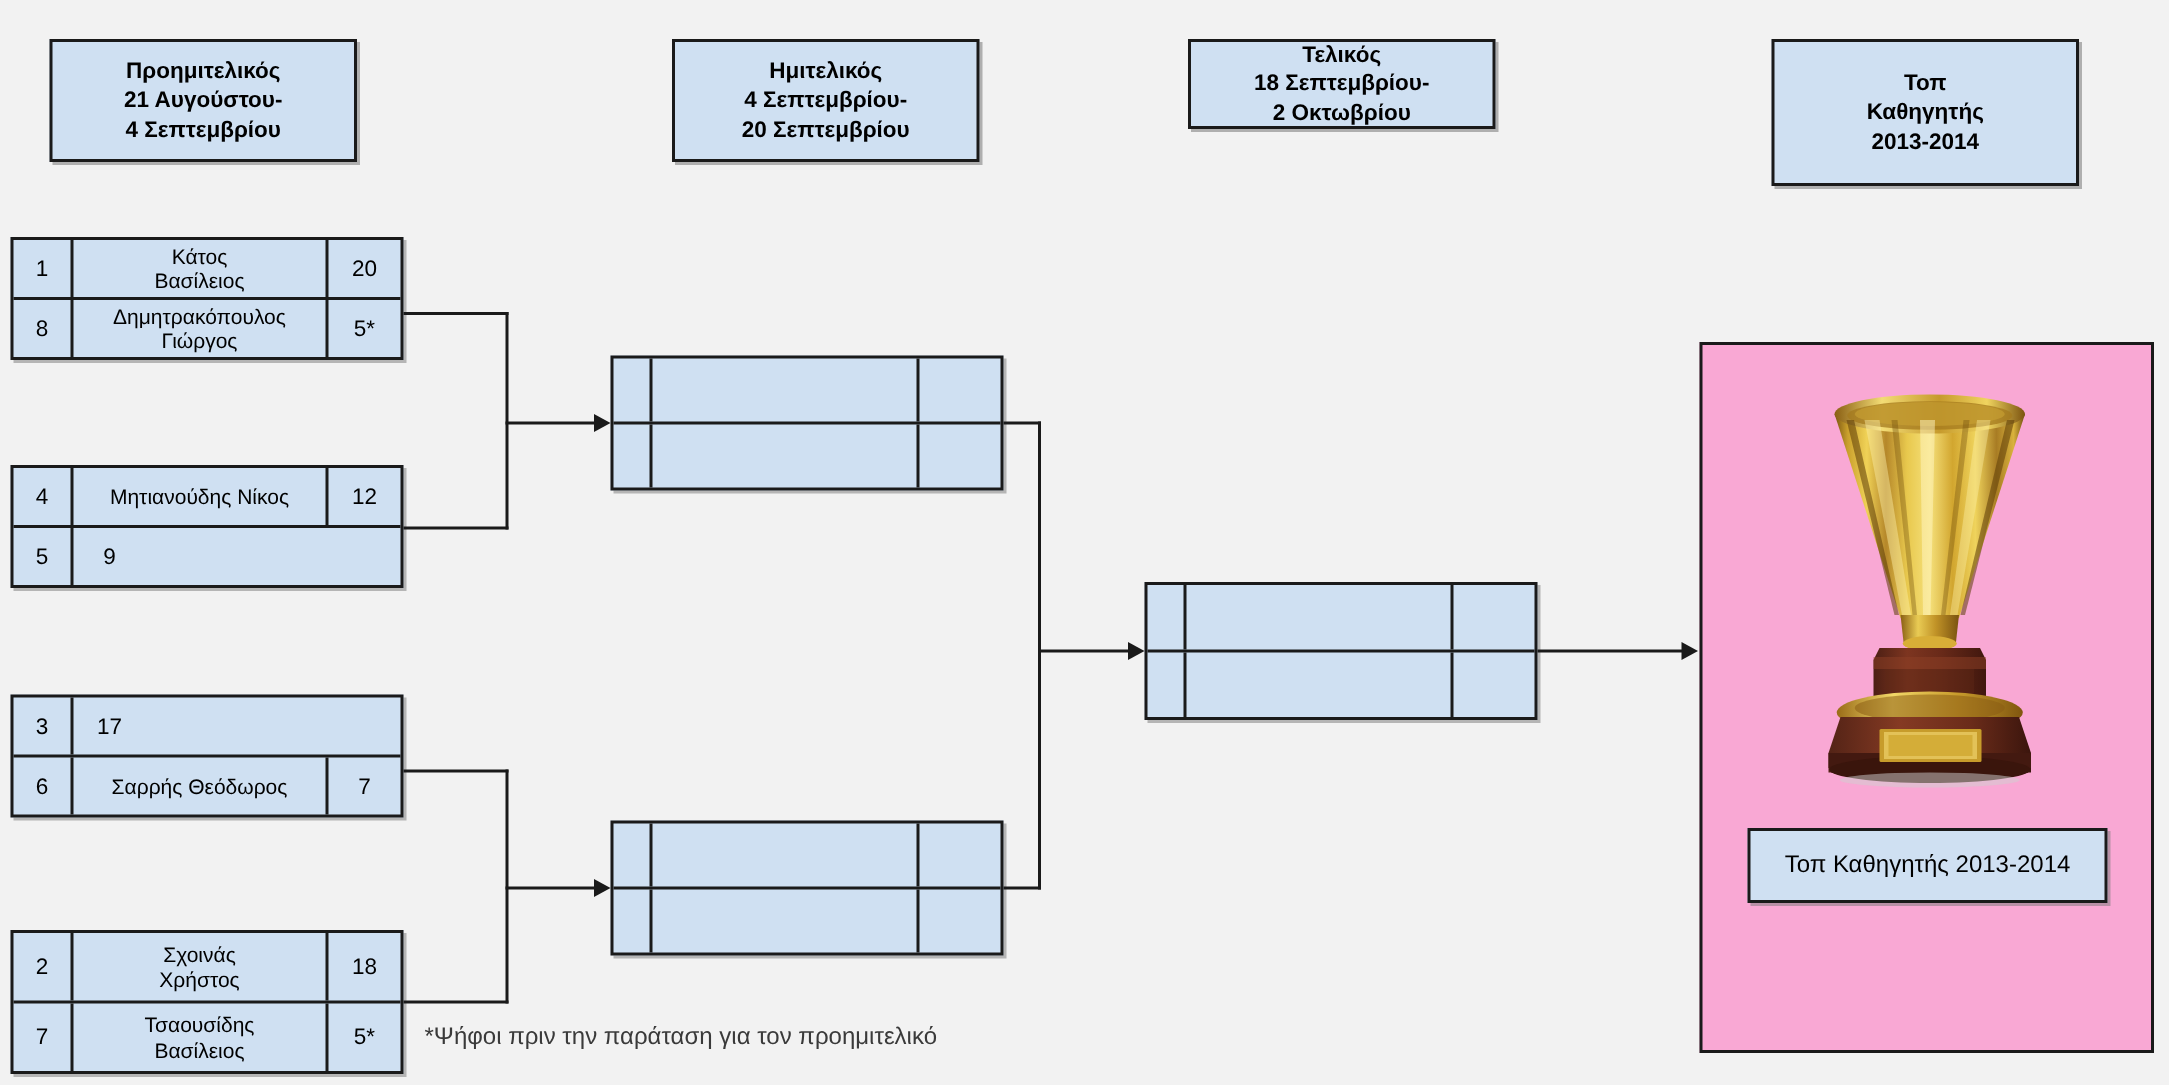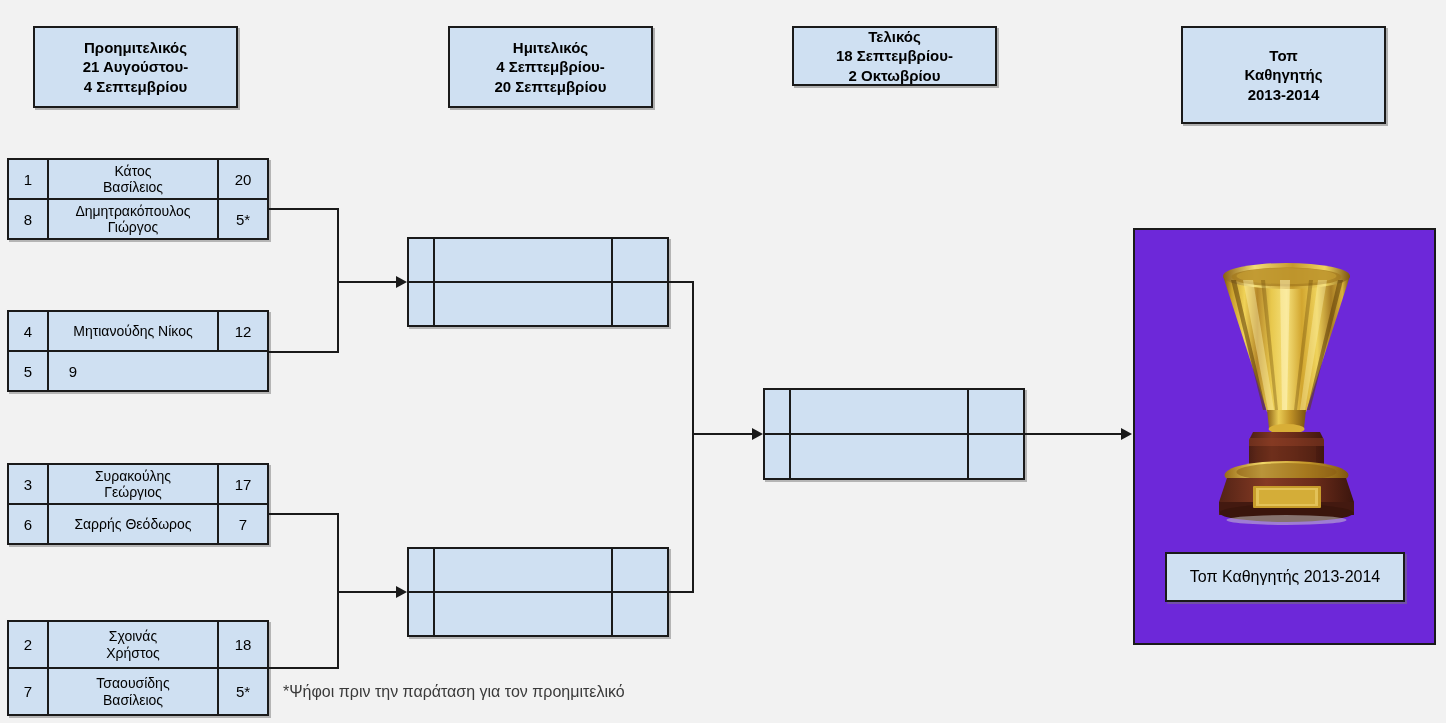--- a/index.html
+++ b/index.html
@@ -131,22 +131,22 @@
     color: #3a3a3a;
     white-space: nowrap;
   }
 
   
   #trophy-panel {
     position: absolute;
     left: 1133px;
     top: 228px;
     width: 303px;
-    height: 417px;
-    background: #6d28d9;
+    height: 474px;
+    background: #f9a8d4;
     border: 2px solid #1a1a1a;
     box-sizing: border-box;
   }
   #trophy-wrap {
     position: absolute;
     left: 0; top: 10px;
     width: 100%;
     height: 300px;
   }
   #champion-label {
@@ -220,22 +220,20 @@
     </div>
     <div class="row">
       <div class="seed">5</div>
       <div class="score">9</div>
     </div>
   </div>
 
   <div class="match" id="m3">
     <div class="row">
       <div class="seed">3</div>
-      <div class="pname">Συρακούλης
-Γεώργιος</div>
       <div class="score">17</div>
     </div>
     <div class="row">
       <div class="seed">6</div>
       <div class="pname">Σαρρής Θεόδωρος</div>
       <div class="score">7</div>
     </div>
   </div>
 
   <div class="match" id="m4">

